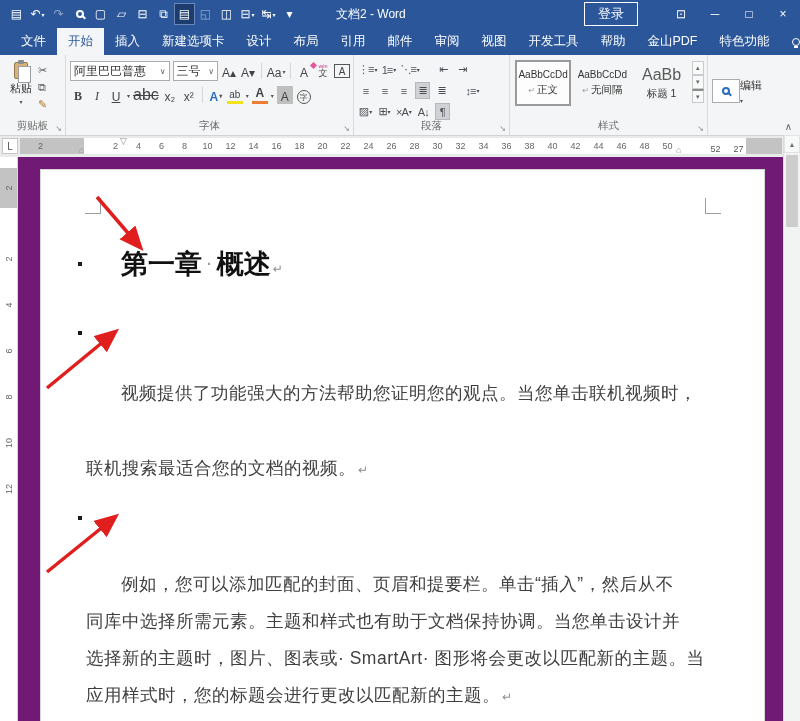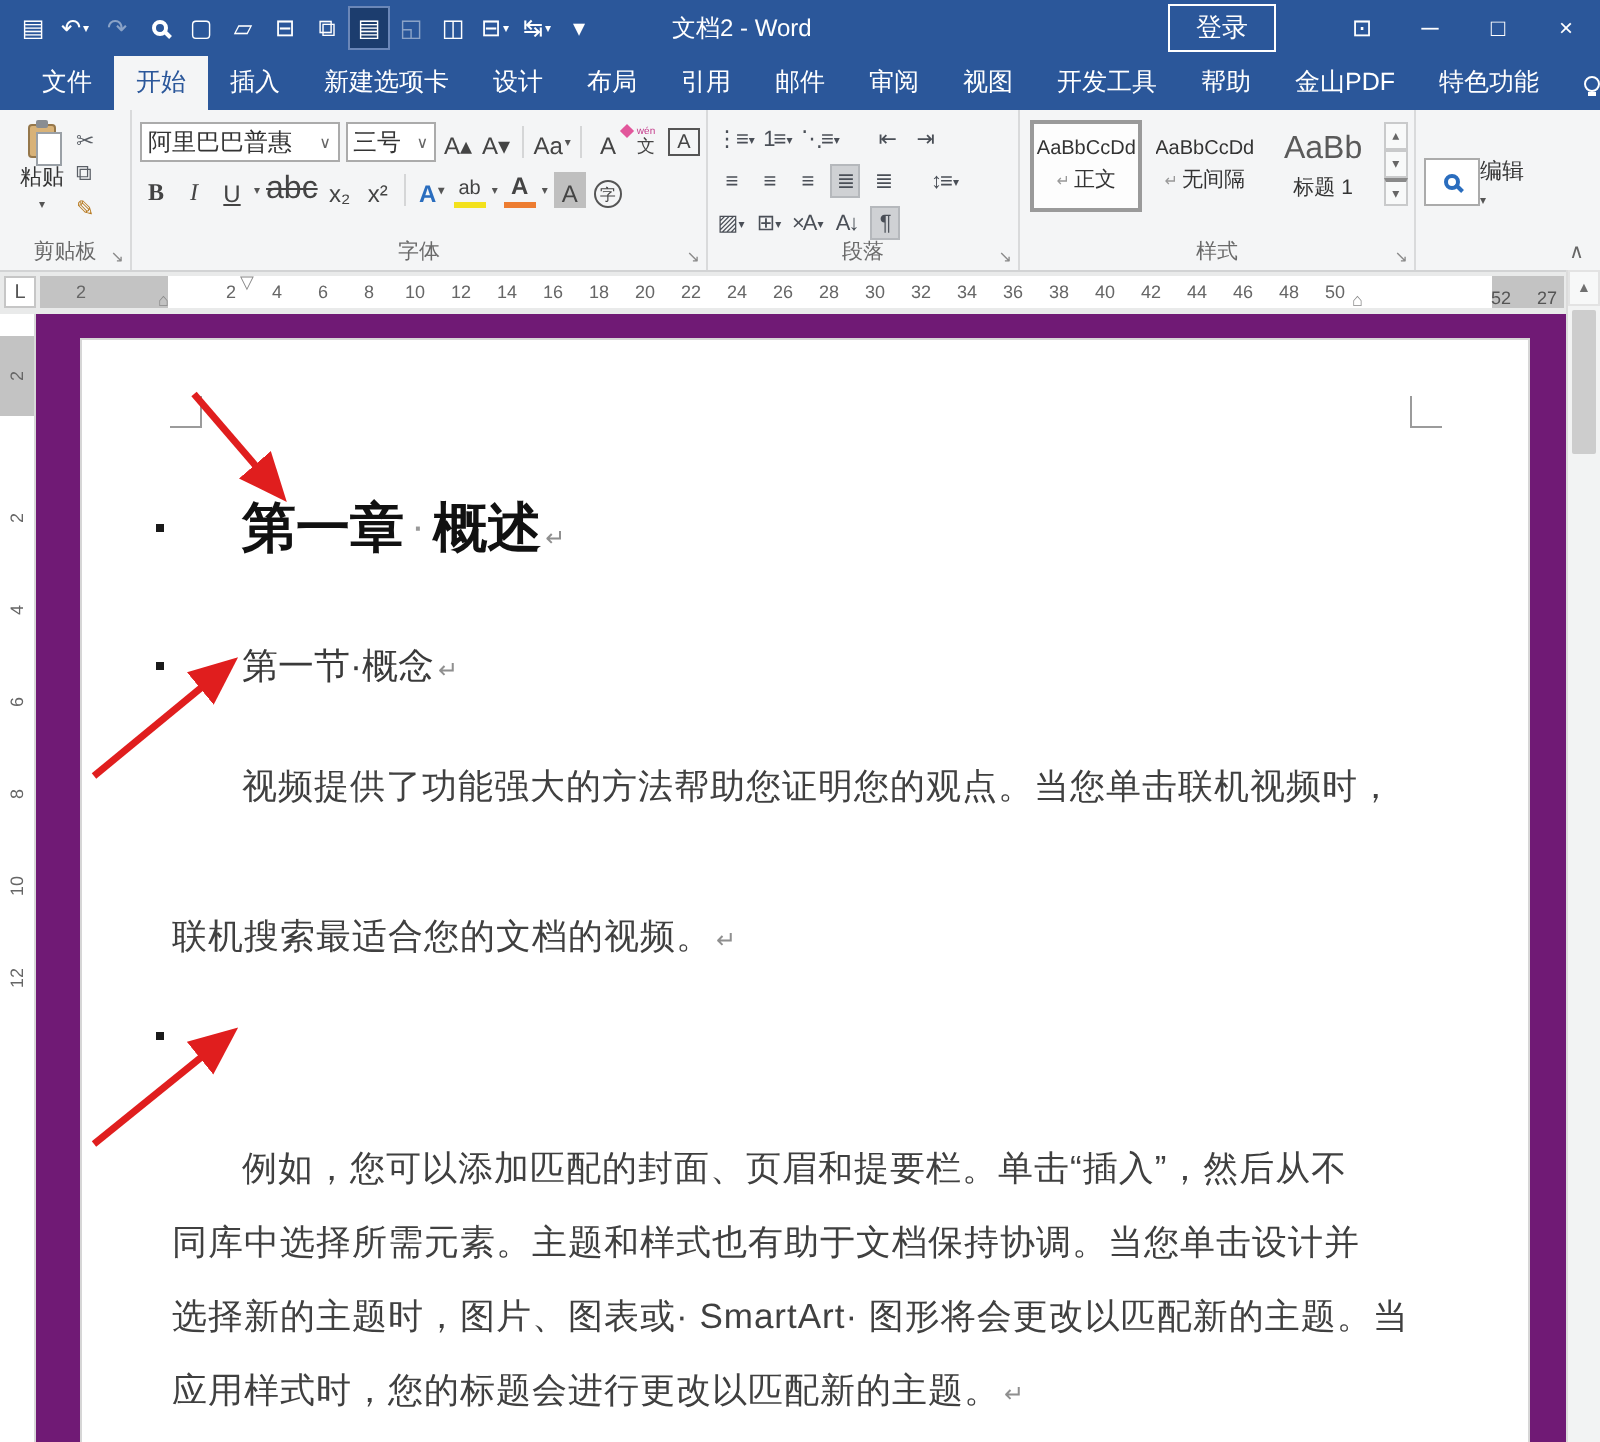--- a/index.html
+++ b/index.html
@@ -115,21 +115,21 @@
 
   
   .rulerrow { height:21px; position:relative; background:#e9eaea; }
   .tabsel { position:absolute; left:2px; top:2px; width:16px; height:16px; background:#fff;
             border:1px solid #c6c6c6; font-size:10px; color:#555; display:flex; align-items:center; justify-content:center; }
   .hruler { position:absolute; left:20px; top:2px; width:762px; height:16px; background:#c3c3c3; overflow:hidden; }
   .hr-white { position:absolute; left:64px; width:662px; top:0; bottom:0; background:#fff; }
   .hr-lnum { position:absolute; left:18px; top:0; font-size:9px; color:#666; line-height:16px; }
   .hr-nums { position:absolute; left:84px; top:0; display:flex; }
   .hr-nums span { width:23px; text-align:center; font-size:9px; color:#666; line-height:16px; }
-  .hr-rnums { position:absolute; left:684px; top:3px; display:flex;margin-left:35px; }
+  .hr-rnums { position:absolute; left:684px; top:3px; display:flex; }
   .hr-rnums span { width:23px; text-align:center; font-size:9px; color:#555; line-height:16px; }
   .mk { position:absolute; font-size:9px; color:#8a8a8a; line-height:9px; }
 
   
   .docarea { position:absolute; top:157px; left:0; right:17px; bottom:0; background:#701a75; overflow:hidden; }
   .vruler { position:absolute; left:0; top:0; bottom:0; width:18px; background:#fff; border-right:1px solid #d8d8d8; }
   .vr-gray { height:40px; margin-top:11px; background:#c3c3c3; display:flex; align-items:center; justify-content:center; }
   .vr-gray span, .vnum { transform:rotate(-90deg); font-size:9px; color:#666; }
   .vnum { height:46px; display:flex; align-items:center; justify-content:center; }
   .vnums { margin-top:28px; }
@@ -435,23 +435,20 @@
     <div class="page">
       <div class="crop tl"></div>
       <div class="crop tr"></div>
 
       <span class="bullet" style="left:37px;top:92px"></span>
       <div class="h1line">
         <span>第一章</span><span class="space-mark">·</span><span>概述</span><span class="pilcrow">↵</span>
       </div>
 
       <span class="bullet" style="left:37px;top:161px"></span>
-      <div class="secline" style="top:148px">
-        <span>第一节·概念</span><span class="pilcrow">↵</span>
-      </div>
 
       <div class="bodyline indent" style="top:208px">视频提供了功能强大的方法帮助您证明您的观点。当您单击联机视频时，</div>
       <div class="bodyline" style="top:283px">
         <span>联机搜索最适合您的文档的视频。</span><span class="pilcrow">↵</span>
       </div>
 
       <span class="bullet" style="left:37px;top:346px"></span>
 
       <div class="bodyline indent" style="top:399px">例如，您可以添加匹配的封面、页眉和提要栏。单击“插入”，然后从不</div>
       <div class="bodyline" style="top:436px">同库中选择所需元素。主题和样式也有助于文档保持协调。当您单击设计并</div>

